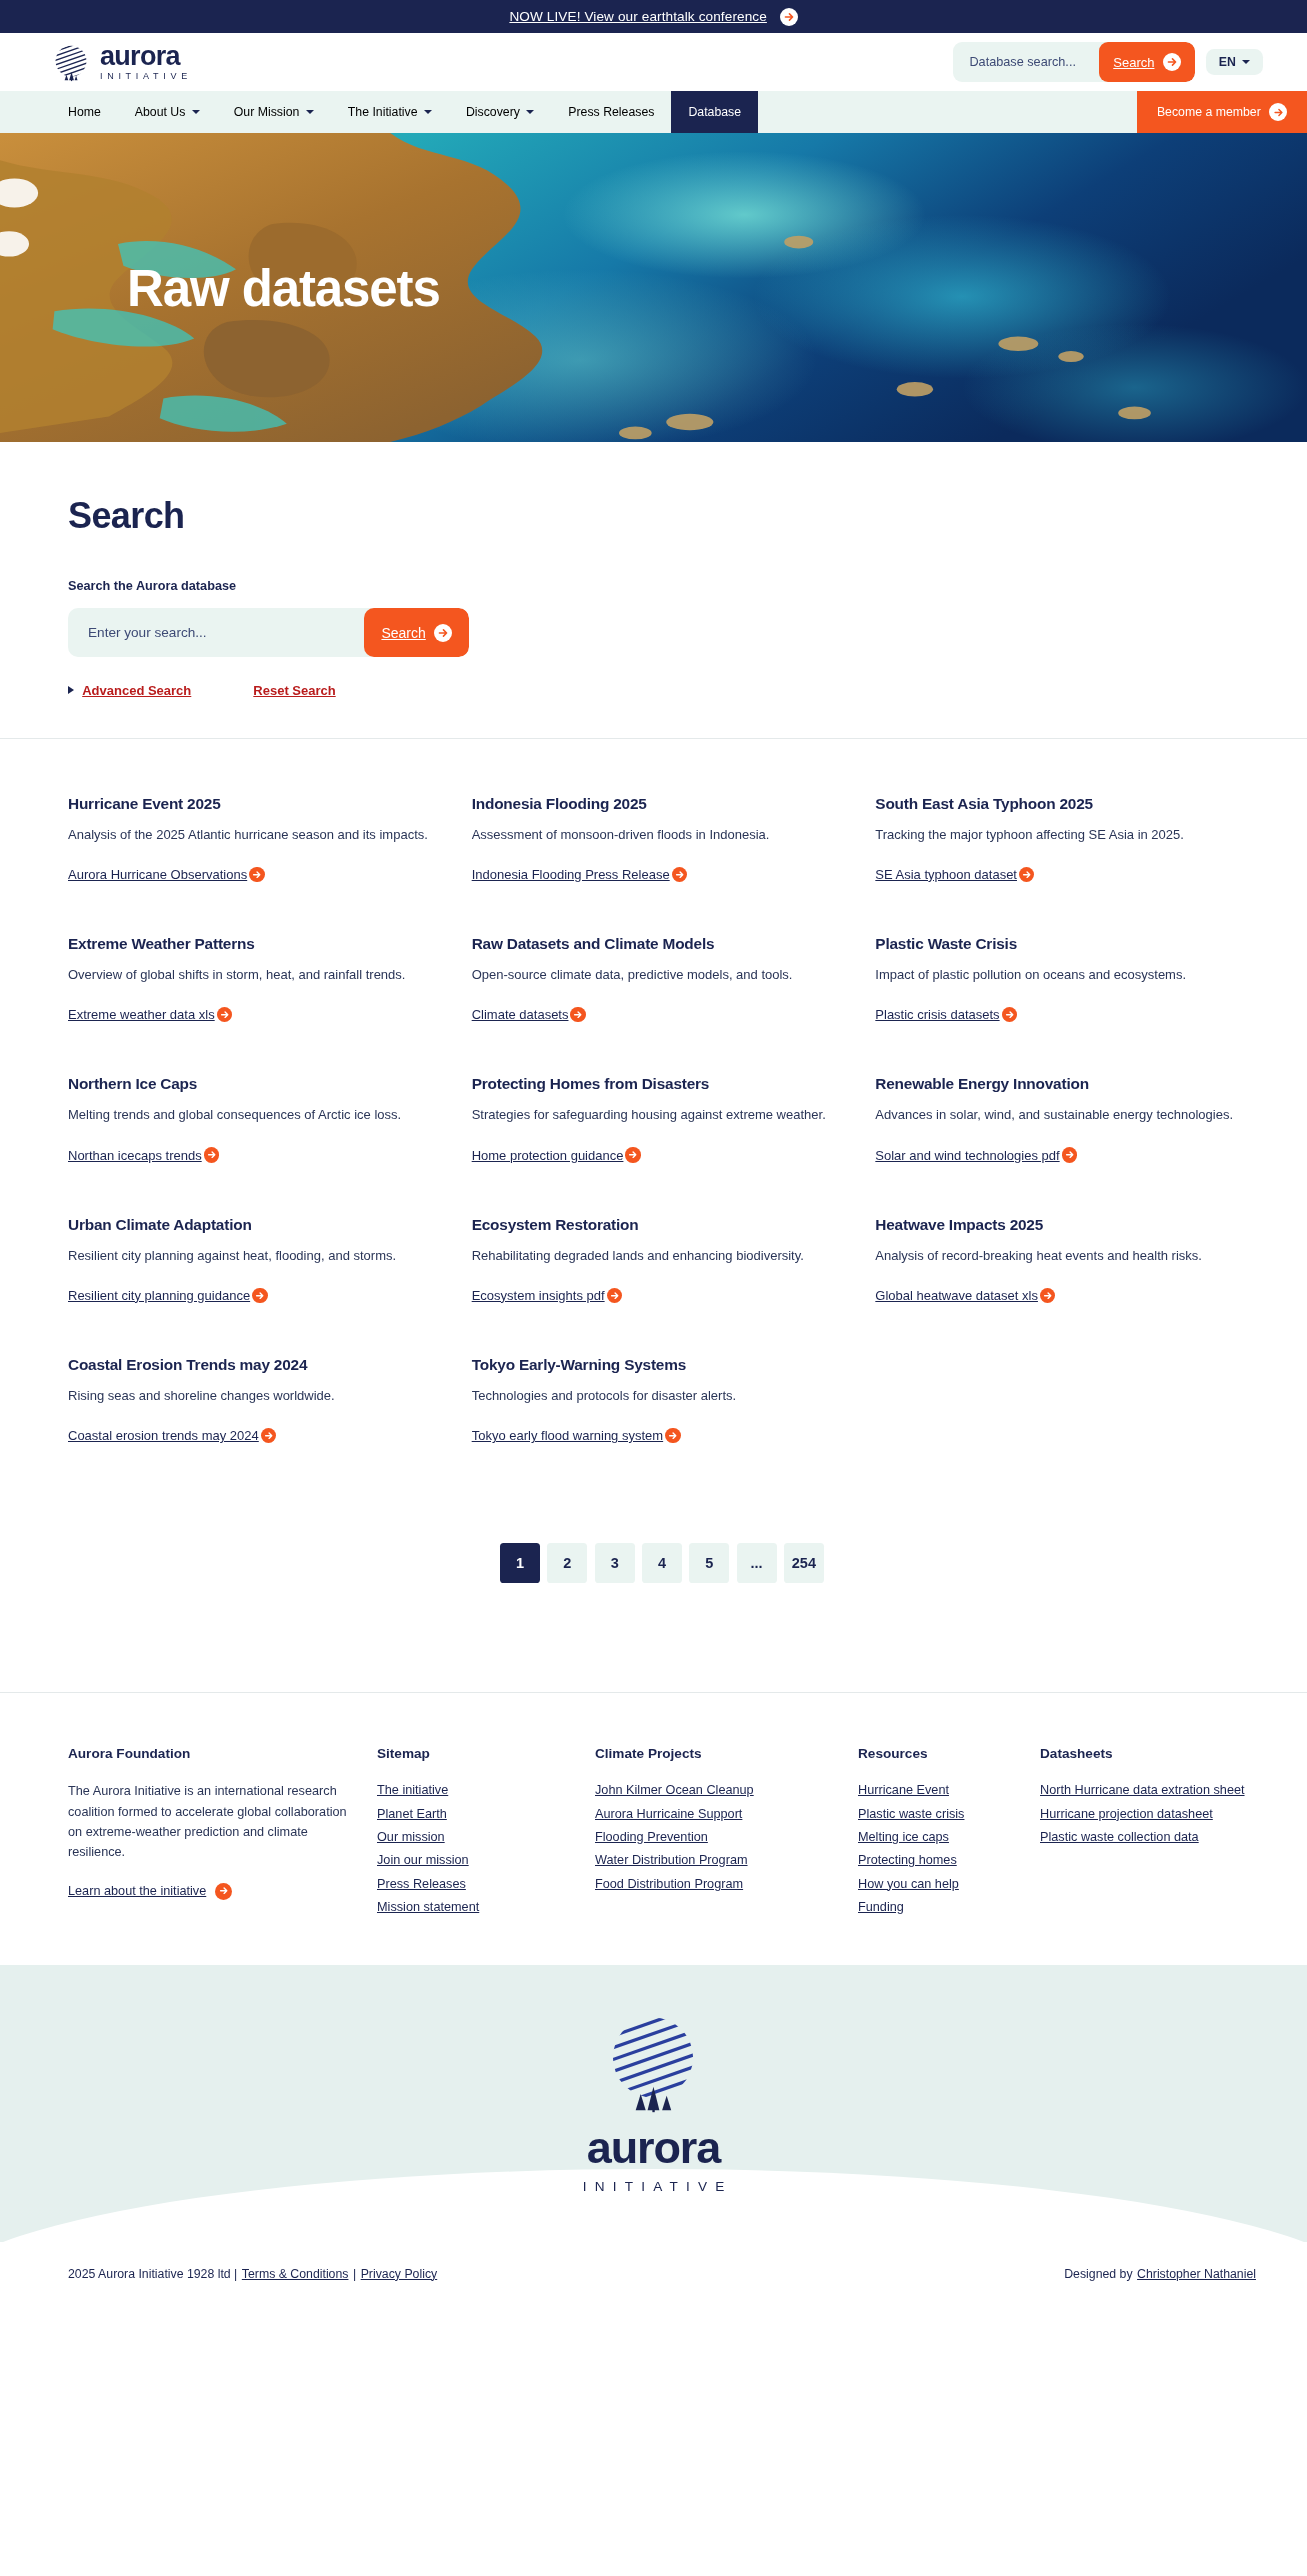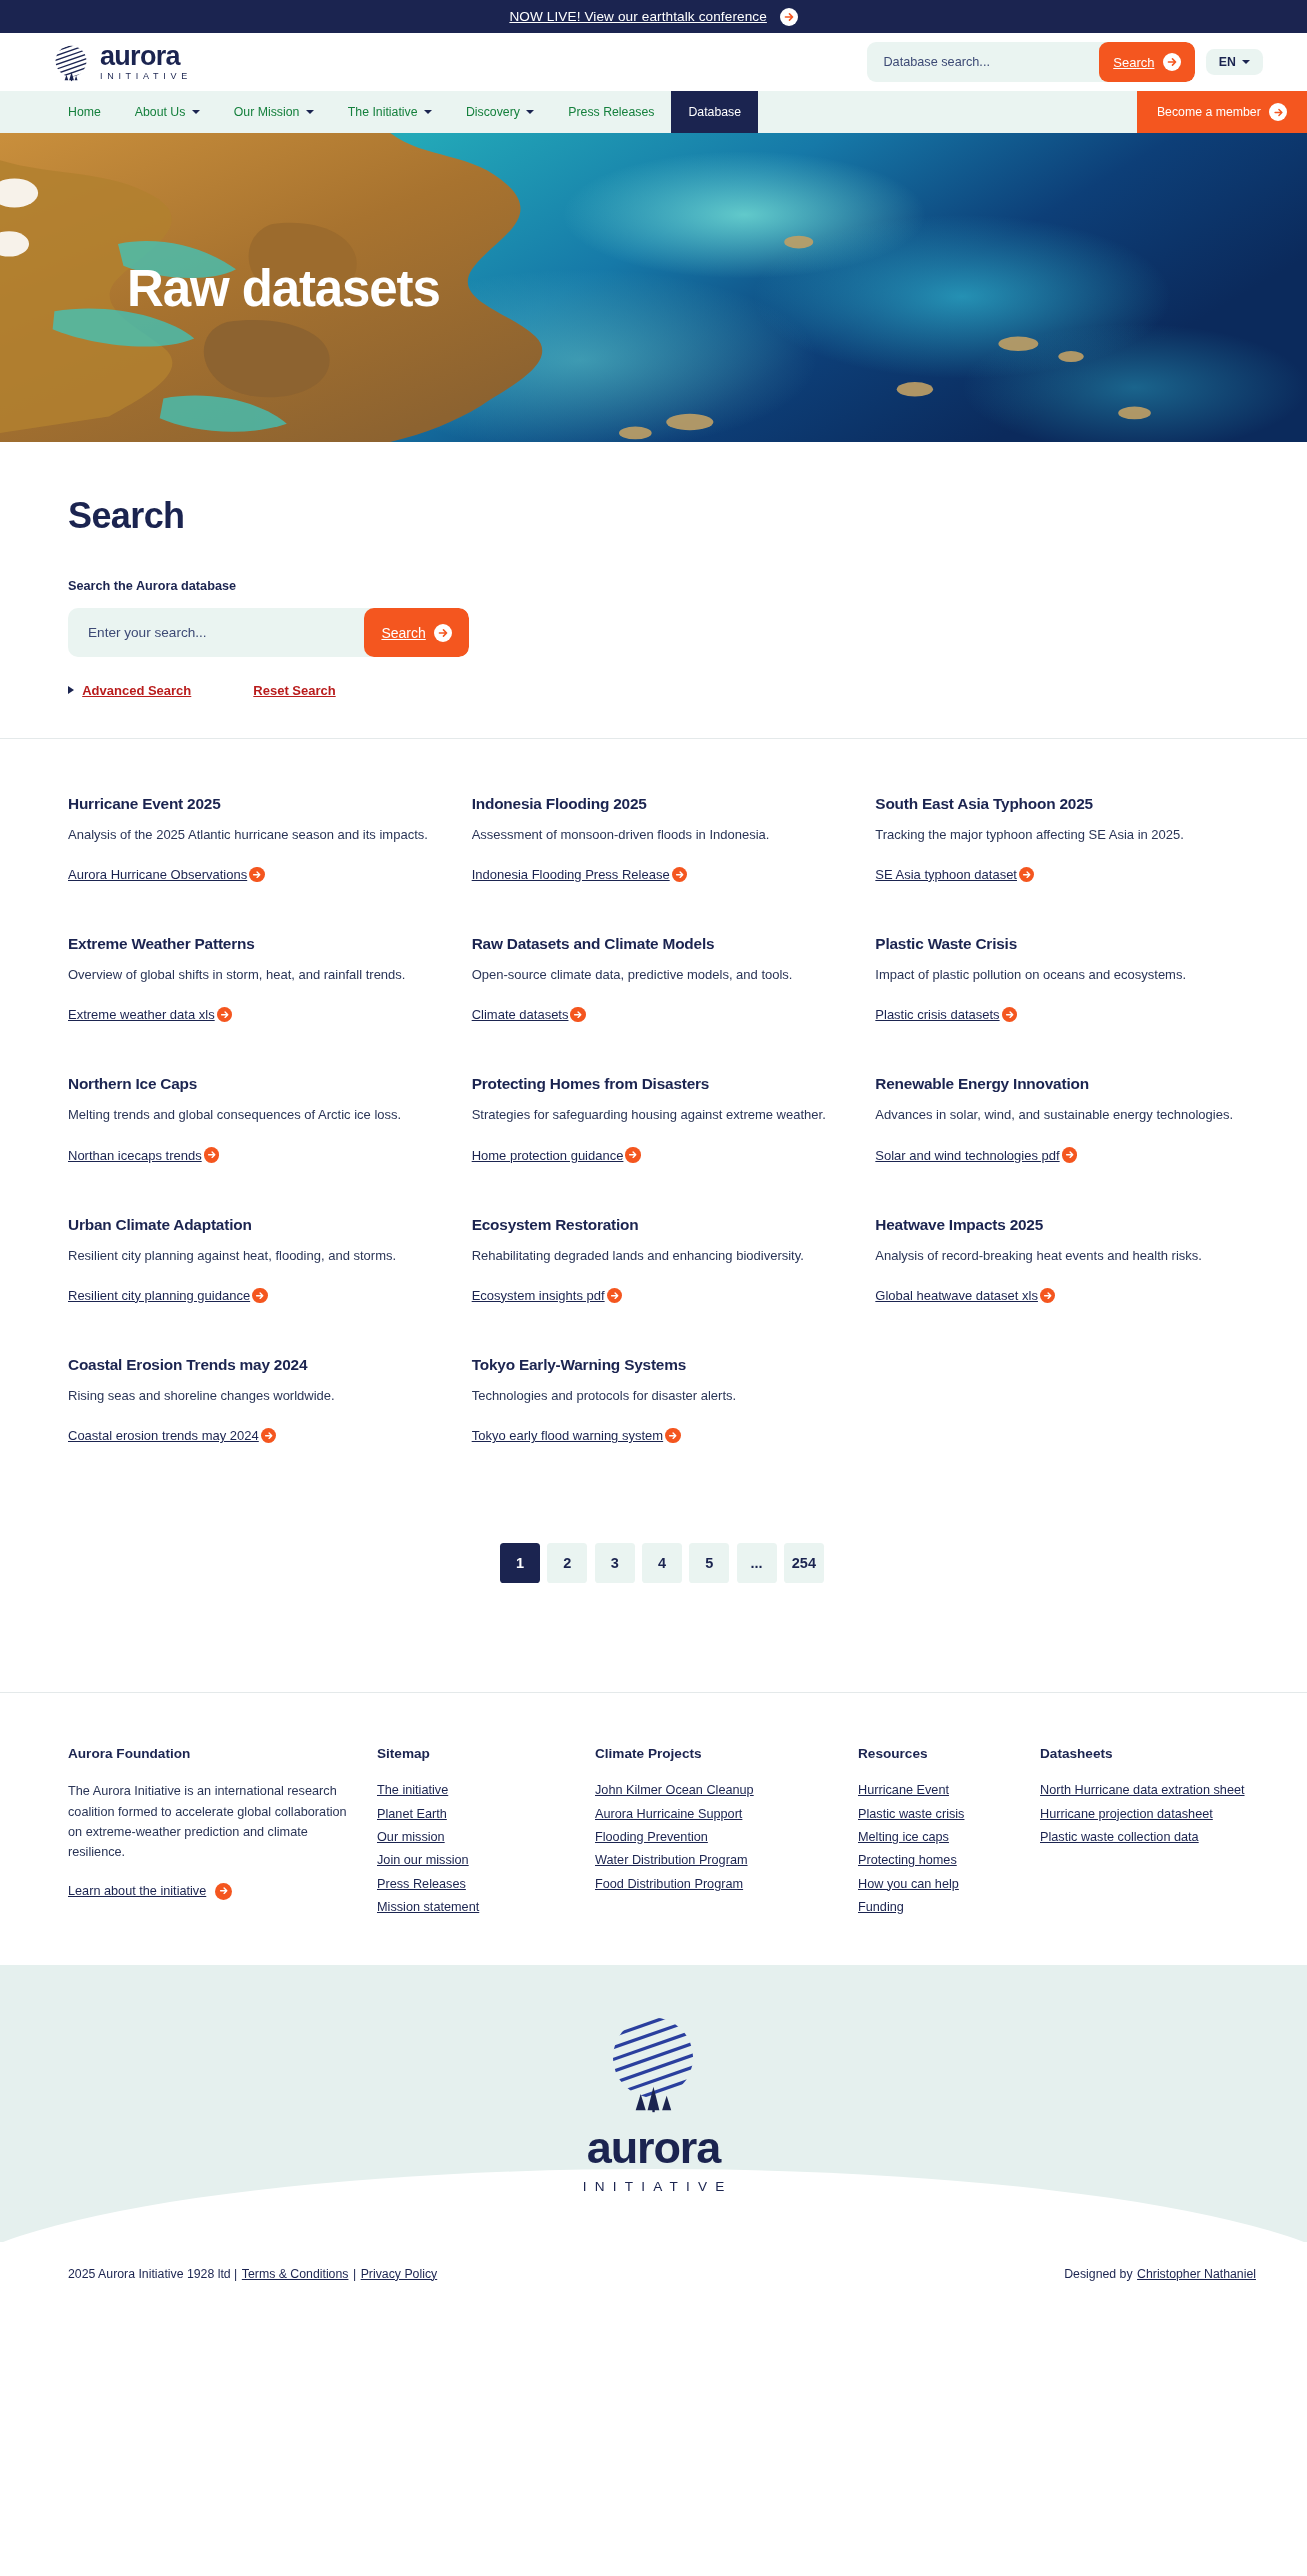--- a/index.html
+++ b/index.html
@@ -70,21 +70,21 @@
     display: flex;
     align-items: center;
     gap: 11px;
   }
   .search-pill {
     display: flex;
     align-items: center;
     background: #eaf4f1;
     border-radius: 9px;
     height: 40px;
-    width: 328px;
+    width: 242px;
     padding-left: 16.3px;
     overflow: hidden;
   }
   .search-pill input {
     border: none;
     outline: none;
     background: transparent;
     font-family: "Liberation Sans", sans-serif;
     font-size: 12.7px;
     color: #1b2450;
@@ -139,21 +139,21 @@
     display: flex;
     align-items: stretch;
     padding-left: 51px;
   }
   .nav-item {
     display: flex;
     align-items: center;
     gap: 6.4px;
     padding: 0 17px;
     font-size: 12.3px;
-    color: #15803d;
+    color: #000000;
     cursor: pointer;
     white-space: nowrap;
   }
   .nav-item.active {
     background: #1b2450;
     color: #ffffff;
   }
   .nav-cta {
     margin-left: auto;
     background: #f4561f;

